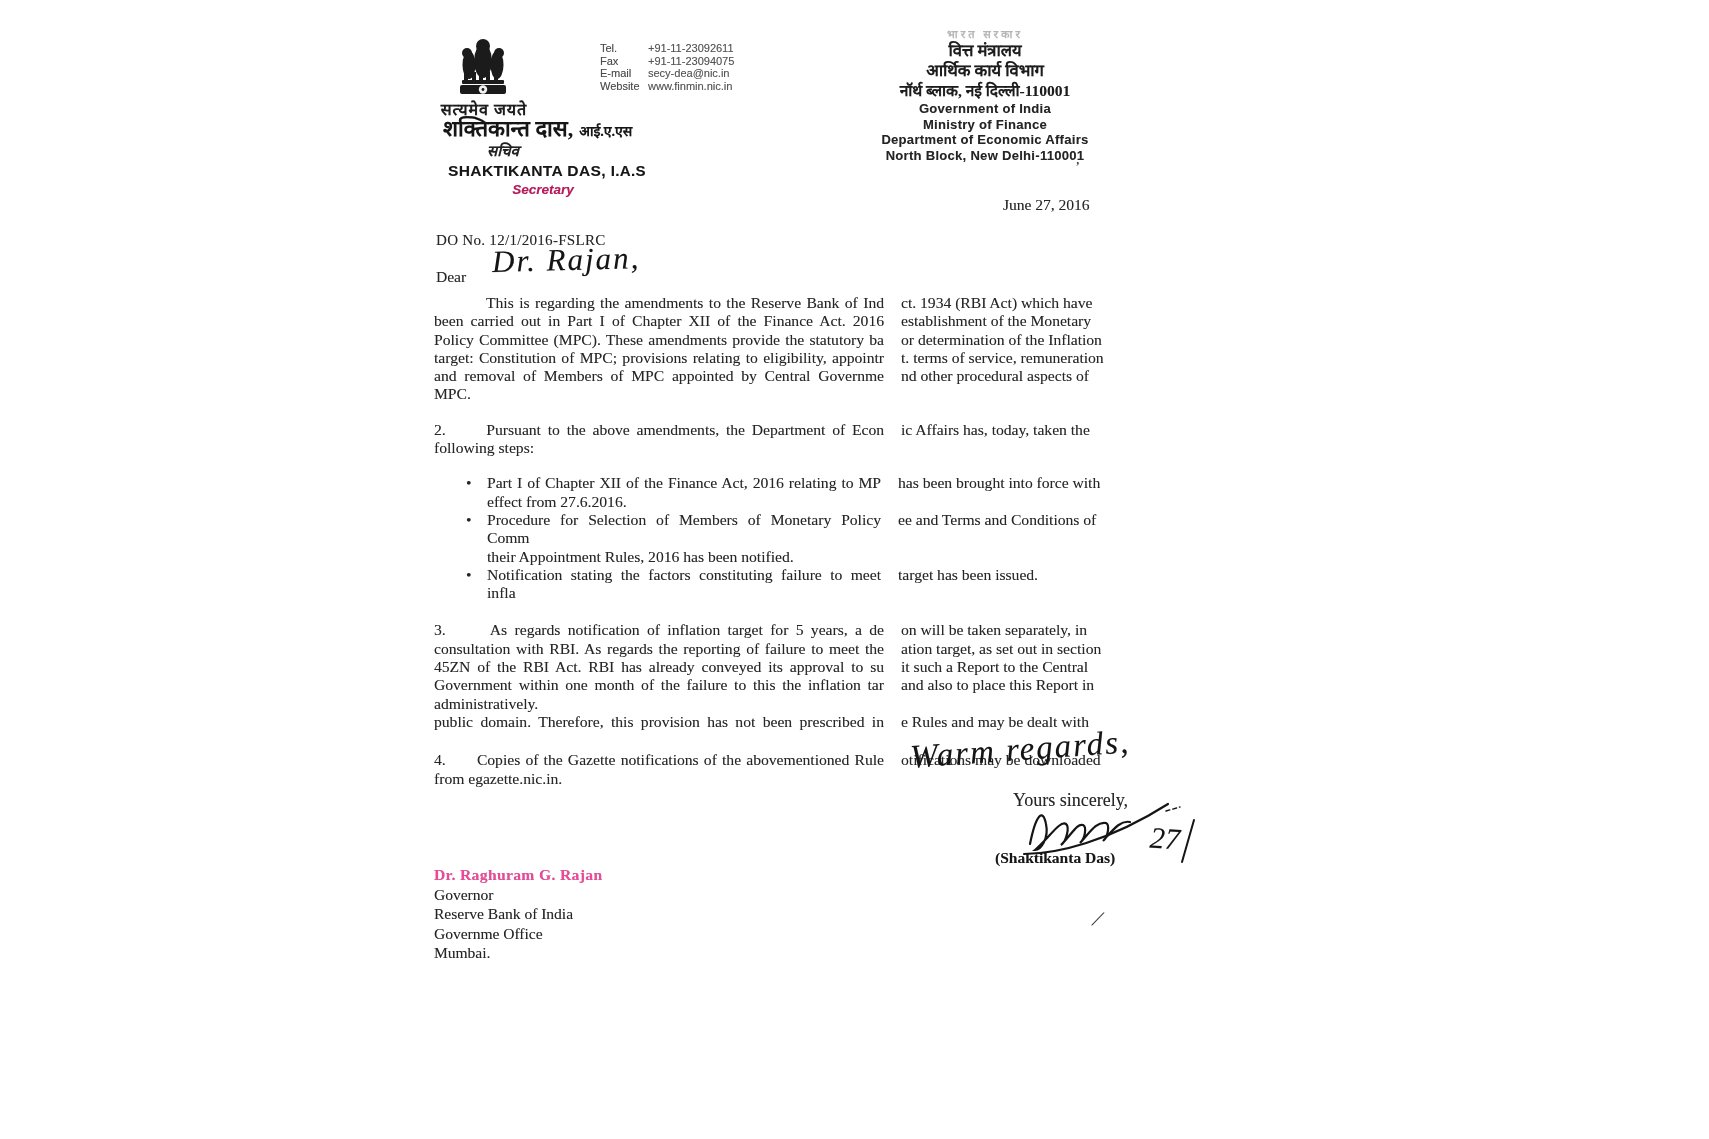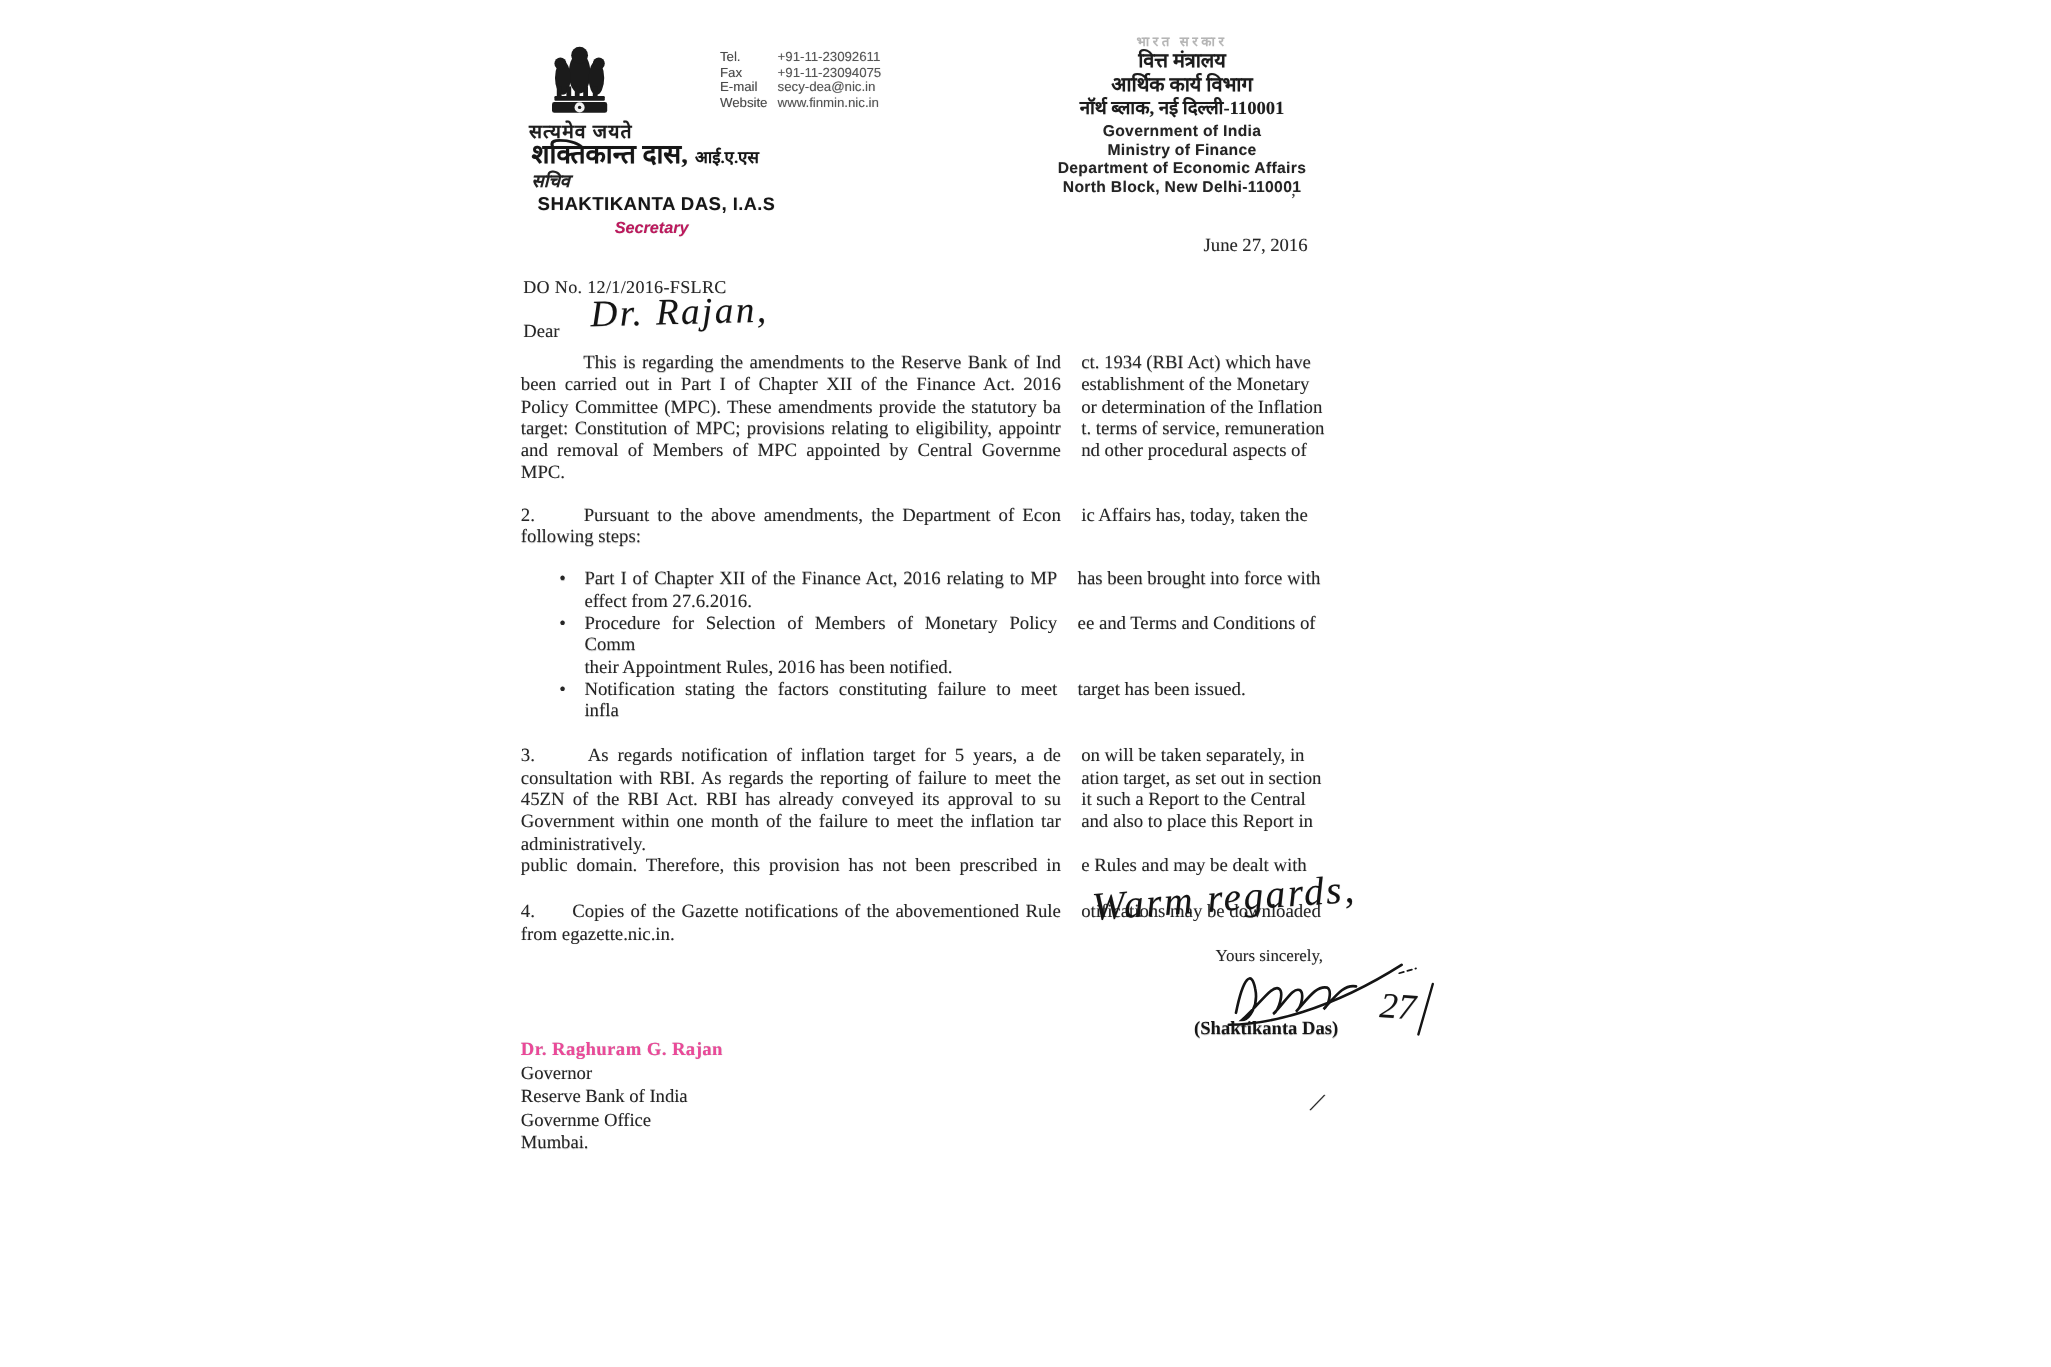--- a/index.html
+++ b/index.html
@@ -9,21 +9,21 @@
   }
   .abs{position:absolute;}
   .scantext{text-shadow:0.2px 0.2px 0.6px rgba(50,50,50,.35);}
 
   
   .emblem{left:452px;top:34px;width:62px;height:64px;}
   .emblem svg{filter:blur(.5px);}
   .emblem-caption{left:434px;top:98px;width:100px;text-align:center;font-size:16px;font-weight:bold;letter-spacing:1px;color:#1d1d1d;}
   .sender-name-hi{left:443px;top:112px;font-size:22px;font-weight:bold;color:#161616;white-space:nowrap;}
   .sender-name-hi .suffix{font-size:14px;font-weight:bold;margin-left:6px;}
-  .sender-title-hi{left:443px;top:140px;width:120px;font-size:15px;font-style:italic;font-weight:bold;color:#222;}
+  .sender-title-hi{left:443px;top:140px;width:120px;text-align:center;font-size:15px;font-style:italic;font-weight:bold;color:#222;}
   .sender-name-en{left:448px;top:162px;font-size:15.5px;font-weight:bold;font-family:"Liberation Sans","DejaVu Sans",sans-serif;color:#161616;letter-spacing:.4px;white-space:nowrap;}
   .sender-name-en .suffix{font-size:15px;text-align:right;}
   .sender-title-en{left:448px;top:182px;width:190px;text-align:center;font-size:13.5px;font-weight:bold;font-style:italic;font-family:"Liberation Sans","DejaVu Sans",sans-serif;color:#be185d;}
 
   .contact{left:600px;top:42px;font-family:"Liberation Sans","DejaVu Sans",sans-serif;font-size:11px;color:#4a4a4a;line-height:12.5px;}
   .contact .row{display:flex;}
   .contact .lbl{width:48px;}
   .contact .val{color:#555;}
 
   .office{left:862px;top:26px;width:246px;text-align:center;color:#1c1c1c;}
@@ -51,21 +51,21 @@
   .para{margin-bottom:17px;}
   .bullets{margin:2px 0 19px 0;}
   .bullet{display:flex;padding-left:32px;}
   .bullet .marker{width:21px;flex:none;}
   .bullet .bl .lf{width:394px;}
   .bl{flex:1;}
   .p3{margin-bottom:20px;}
 
   
   .warm{left:910px;top:731px;font-size:33px;letter-spacing:2px;transform:rotate(-4deg);}
-  .sincerely{left:1013px;top:790px;font-size:14px;}
+  .sincerely{left:1013px;top:790px;font-size:18px;}
   .sig{left:1016px;top:796px;width:210px;height:74px;}
   .signed{left:995px;top:849px;font-size:15.5px;font-weight:bold;color:#161616;}
   .tick{left:1096px;top:906px;font-size:22px;font-style:italic;color:#222;transform:rotate(8deg);}
 
   
   .recipient{left:434px;top:865px;font-size:15.5px;line-height:19.5px;color:#242424;}
   .recipient .r0{font-weight:bold;letter-spacing:.4px;color:#ec4899;}
 </style>
 </head>
 <body>
@@ -226,21 +226,21 @@
         </div>
       <div class="line">
           <span class="lf just">consultation with RBI. As regards the reporting of failure to meet the</span>
           <span class="rf">ation target, as set out in section</span>
         </div>
       <div class="line">
           <span class="lf just">45ZN of the RBI Act. RBI has already conveyed its approval to su</span>
           <span class="rf">it such a Report to the Central</span>
         </div>
       <div class="line">
-          <span class="lf just">Government within one month of the failure to meet the inflation tar</span>
+          <span class="lf just">Government within one month of the failure to this the inflation tar</span>
           <span class="rf">and also to place this Report in</span>
         </div>
       <div class="line">
           <span class="lf">administratively.</span>
           <span class="rf"></span>
         </div>
       <div class="line">
           <span class="lf just">public domain. Therefore, this provision has not been prescribed in</span>
           <span class="rf">e Rules and may be dealt with</span>
         </div>

